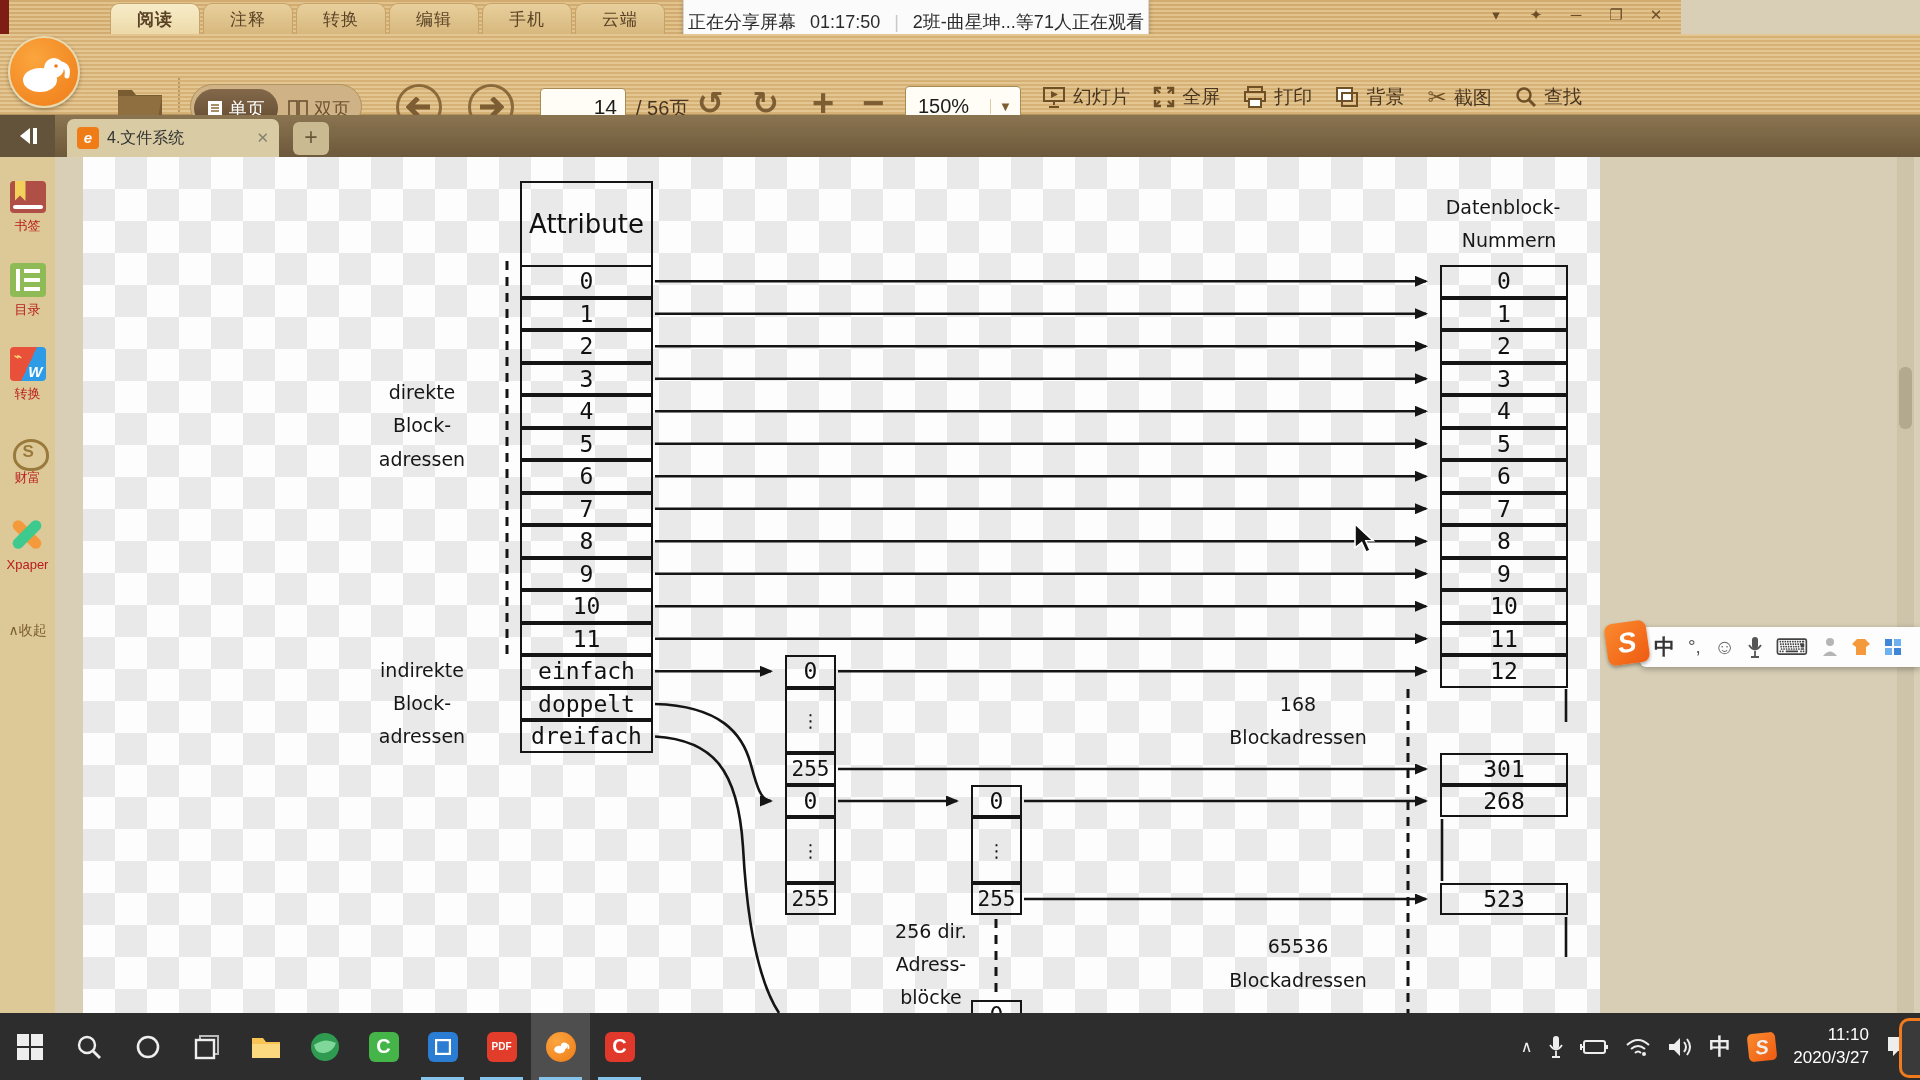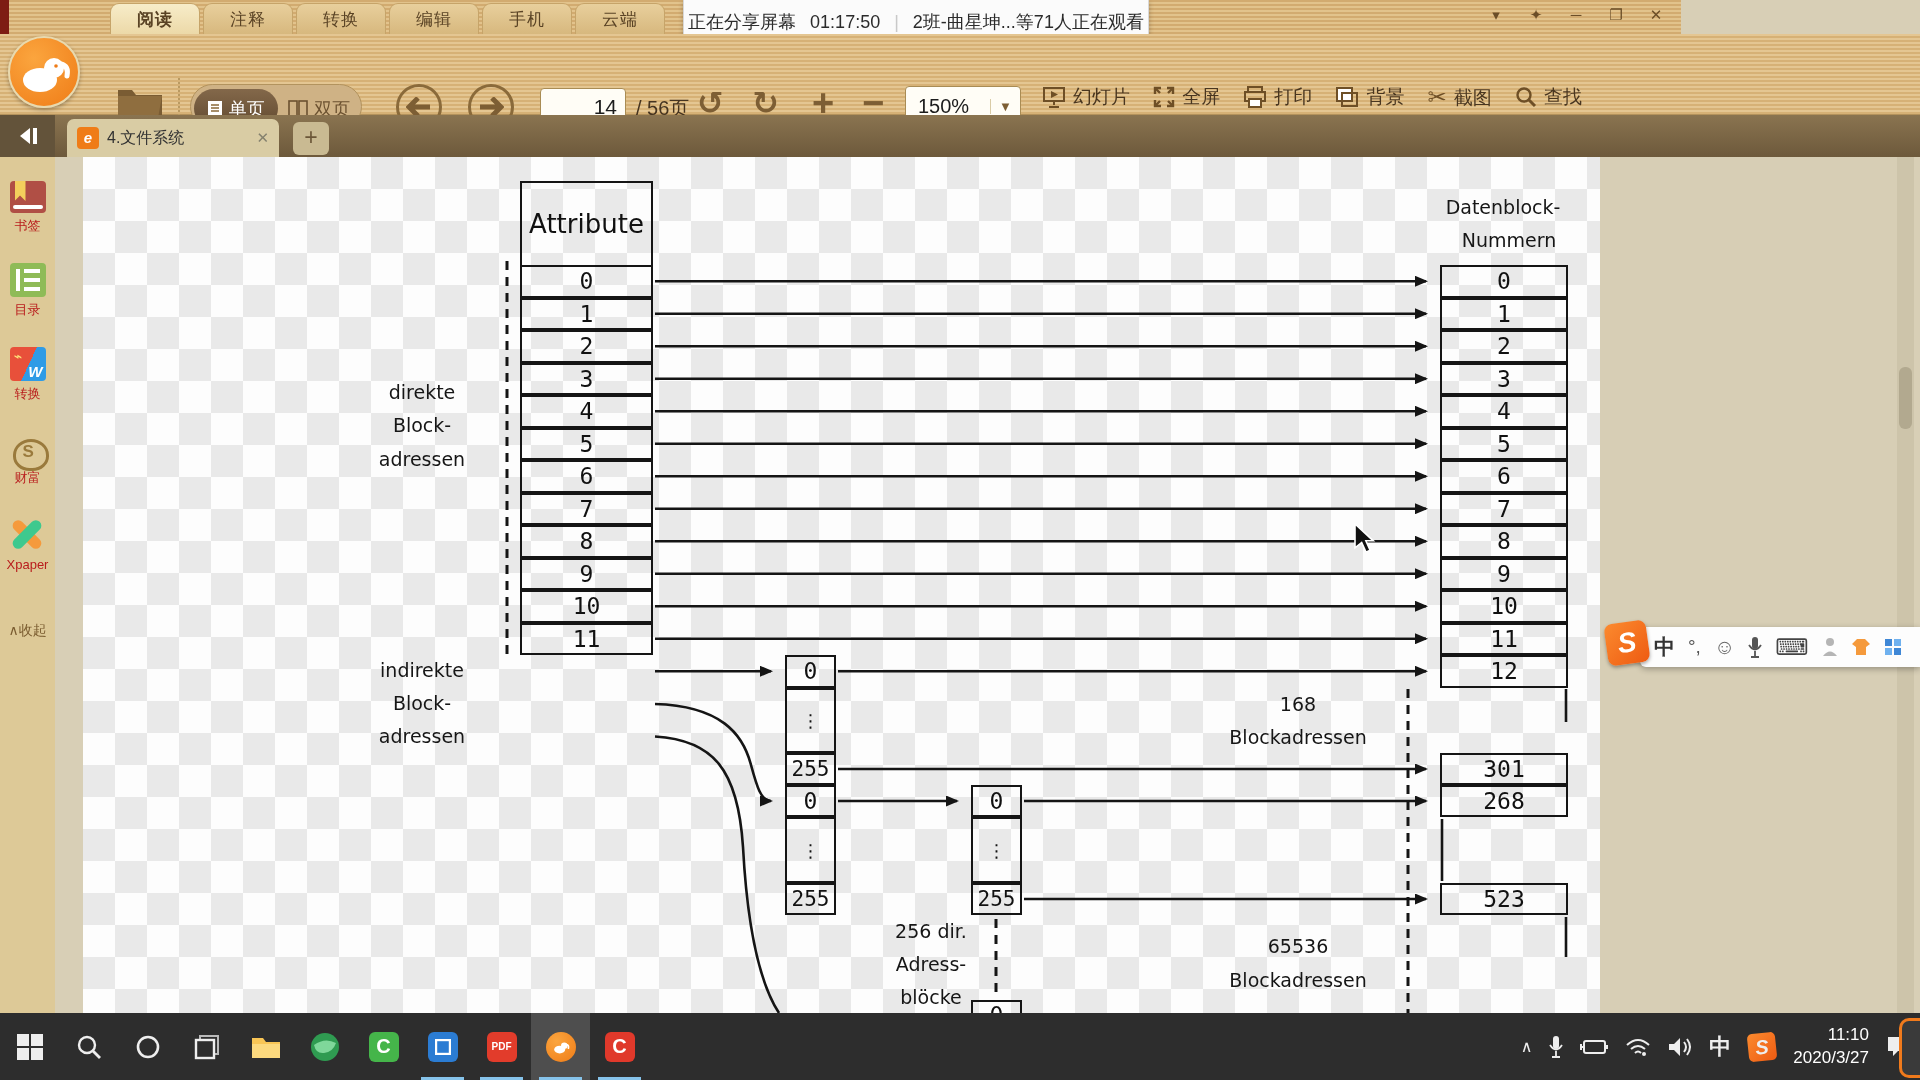--- a/index.html
+++ b/index.html
@@ -320,20 +320,26 @@
         <div class="dg-cell">2</div>
         <div class="dg-cell">3</div>
         <div class="dg-cell">4</div>
         <div class="dg-cell">5</div>
         <div class="dg-cell">6</div>
         <div class="dg-cell">7</div>
         <div class="dg-cell">8</div>
         <div class="dg-cell">9</div>
         <div class="dg-cell">10</div>
         <div class="dg-cell">11</div>
+      </div>
+    <div class="dg-col" style="left:437px;top:498px;width:133px;">
+
+    <div class="dg-cell">einfach</div>
+        <div class="dg-cell">doppelt</div>
+        <div class="dg-cell">dreifach</div>
       </div>
 
     <div class="dg-col" style="left:1357px;top:108px;width:128px;">
 
     <div class="dg-cell">0</div>
         <div class="dg-cell">1</div>
         <div class="dg-cell">2</div>
         <div class="dg-cell">3</div>
         <div class="dg-cell">4</div>
         <div class="dg-cell">5</div>

